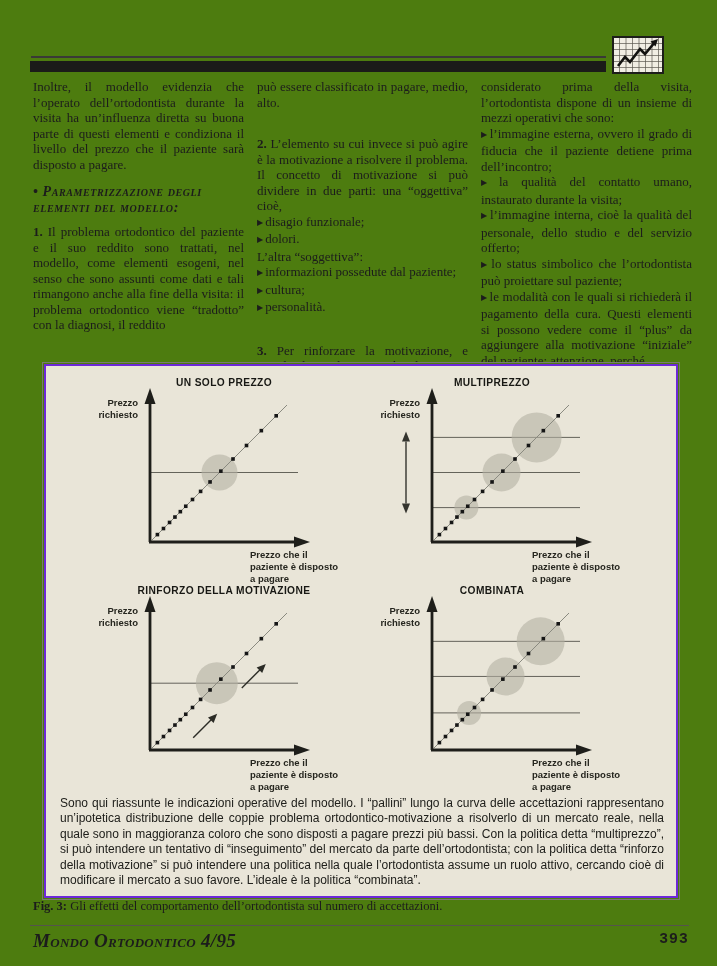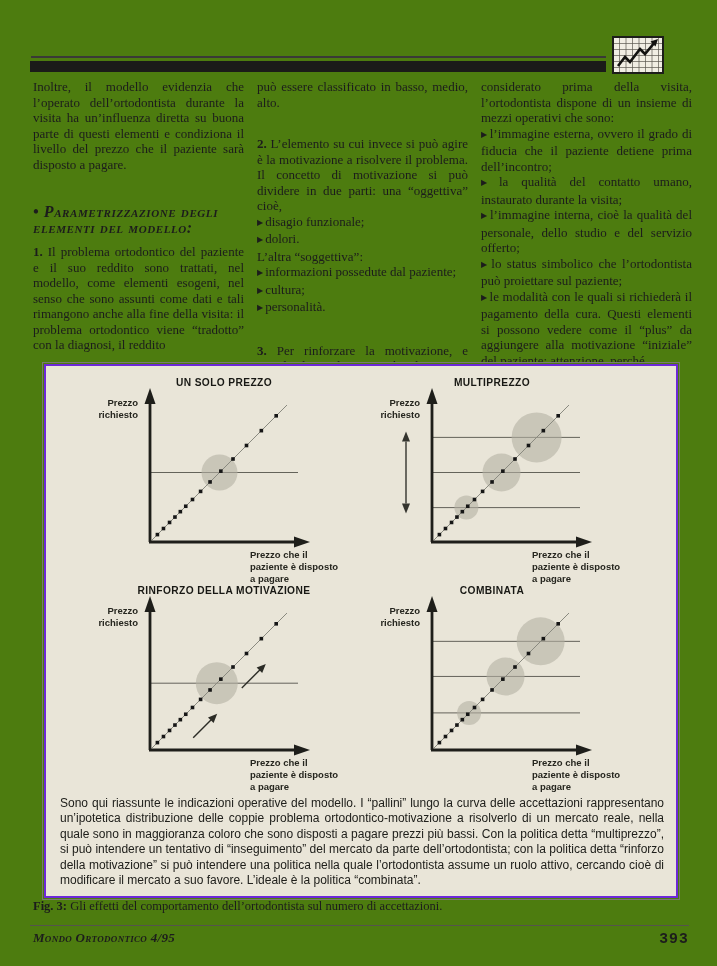--- a/index.html
+++ b/index.html
@@ -9,38 +9,38 @@
   .rule-thin{position:absolute;left:31px;top:56px;width:575px;height:2px;background:#3a3a36;}
   .rule-thick{position:absolute;left:30px;top:61px;width:576px;height:11px;background:#1b1b19;}
   .hdr-icon{position:absolute;left:612px;top:36px;width:52px;height:38px;}
   
   .columns{position:absolute;left:33px;top:79px;width:659px;height:284px;display:flex;gap:13px;overflow:hidden;}
   .col{width:211px;text-align:justify;font-size:13px;line-height:15.5px;}
   .body-p{margin:0;}
   .body-p .lead{font-weight:bold;}
   .space-before{margin-top:26px;}
   .tri{font-size:8px;margin-right:2px;position:relative;top:-1px;}
-  .col-heading{margin:32px 0 9px 0;font-size:16px;line-height:15.5px;font-weight:bold;font-style:italic;
+  .col-heading{margin:12px 0 9px 0;font-size:14px;line-height:15.5px;font-weight:bold;font-style:italic;
                font-variant:small-caps;letter-spacing:.6px;text-align:left;}
   
   .figure-box{position:absolute;left:44px;top:364px;width:630px;height:530px;background:#e9e5d8;
               border:2px solid #6d28d9;outline:1px solid #7a7a70;outline-offset:1px;}
   .chart-cell{position:absolute;margin:0;width:314px;height:222px;}
   .cell-tl{left:2px;top:4px;}  .cell-tr{left:310px;top:4px;}
   .cell-bl{left:2px;top:212px;} .cell-br{left:310px;top:212px;}
   .fig-caption{position:absolute;left:14px;right:12px;top:430px;margin:0;
                font-family:"Liberation Sans",sans-serif;font-size:12px;line-height:15.4px;
                text-align:justify;color:#20201c;}
   
   .fig-line{position:absolute;left:33px;top:899px;font-size:12.5px;}
   .fig-line .fig-label{font-weight:bold;}
   .fig-line .fig-text{}
   .footer-rule{position:absolute;left:30px;top:925px;width:659px;height:1px;background:#55534c;}
   .footer-journal{position:absolute;left:33px;top:930px;font-weight:bold;font-style:italic;
-                  font-variant:small-caps;font-size:13px;letter-spacing:.3px;}
+                  font-variant:small-caps;font-size:19px;letter-spacing:.3px;}
   .footer-page{position:absolute;right:28px;top:929px;font-family:"Liberation Sans",sans-serif;
                font-weight:bold;font-size:15px;letter-spacing:1.5px;}
 </style>
 </head>
 <body>
 
 <div class="page">
 
   <div class="rule-thin"></div>
   <div class="rule-thick"></div>
@@ -64,21 +64,21 @@
     <polygon points="46,3 38.5,5.5 43.5,10.5" fill="#121210"></polygon>
   </svg>
 
   <div class="columns">
     <div class="col">
         <p class="body-p">Inoltre, il modello evidenzia che l’operato dell’ortodontista durante la visita ha un’influenza diretta su buona parte di questi elementi e condiziona il livello del prezzo che il paziente sarà disposto a pagare.</p>
         <h3 class="col-heading">• Parametrizzazione degli elementi del modello:</h3>
         <p class="body-p"><strong class="lead">1. </strong>Il problema ortodontico del paziente e il suo reddito sono trattati, nel modello, come elementi esogeni, nel senso che sono assunti come dati e tali rimangono anche alla fine della visita: il problema ortodontico viene “tradotto” con la diagnosi, il reddito</p>
       </div>
     <div class="col">
-        <p class="body-p">può essere classificato in basso, medio, alto.</p>
+        <p class="body-p">può essere classificato in pagare, medio, alto.</p>
         <p class="body-p space-before"><strong class="lead">2. </strong>L’elemento su cui invece si può agire è la motivazione a risolvere il problema. Il concetto di motivazione si può dividere in due parti: una “oggettiva” cioè,</p>
         <p class="body-p"><span class="tri">▶</span>disagio funzionale;</p>
         <p class="body-p"><span class="tri">▶</span>dolori.</p>
         <p class="body-p">L’altra “soggettiva”:</p>
         <p class="body-p"><span class="tri">▶</span>informazioni possedute dal paziente;</p>
         <p class="body-p"><span class="tri">▶</span>cultura;</p>
         <p class="body-p"><span class="tri">▶</span>personalità.</p>
         <p class="body-p space-before"><strong class="lead">3. </strong>Per rinforzare la motivazione, e quindi alzare il prezzo che il paziente sarà alla fine disposto a pagare rispetto a quello da lui</p>
       </div>
     <div class="col">

